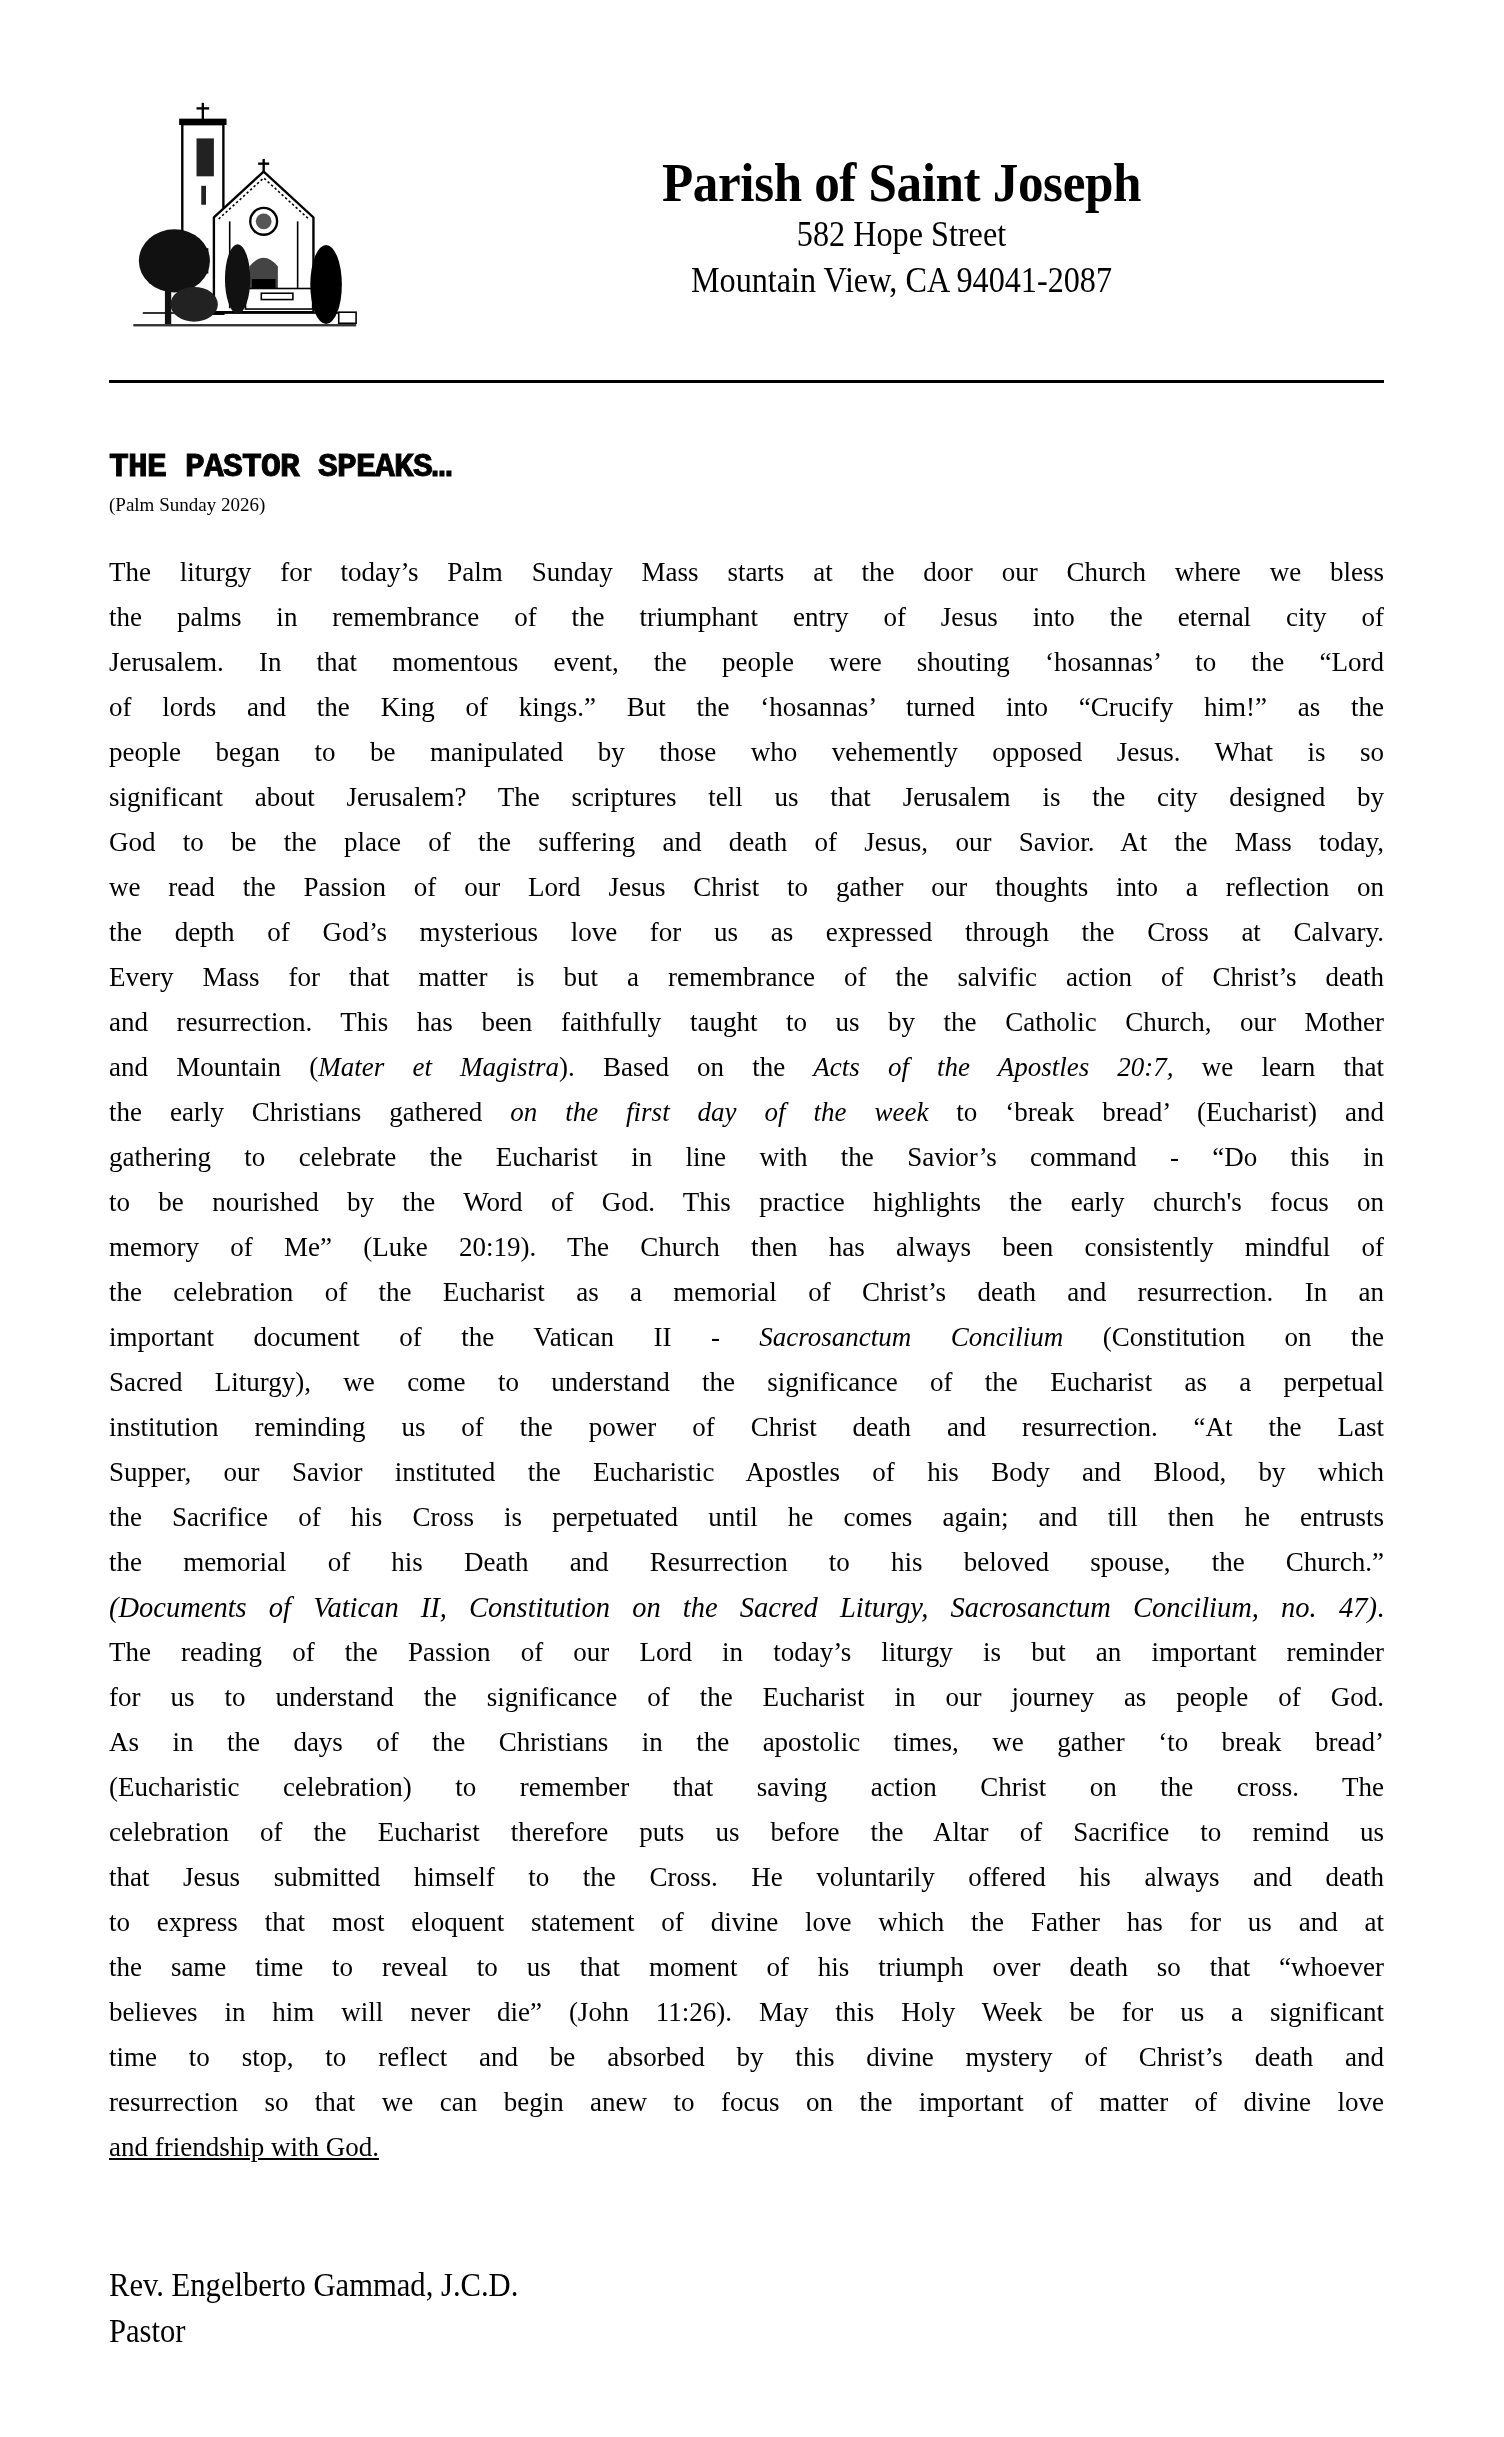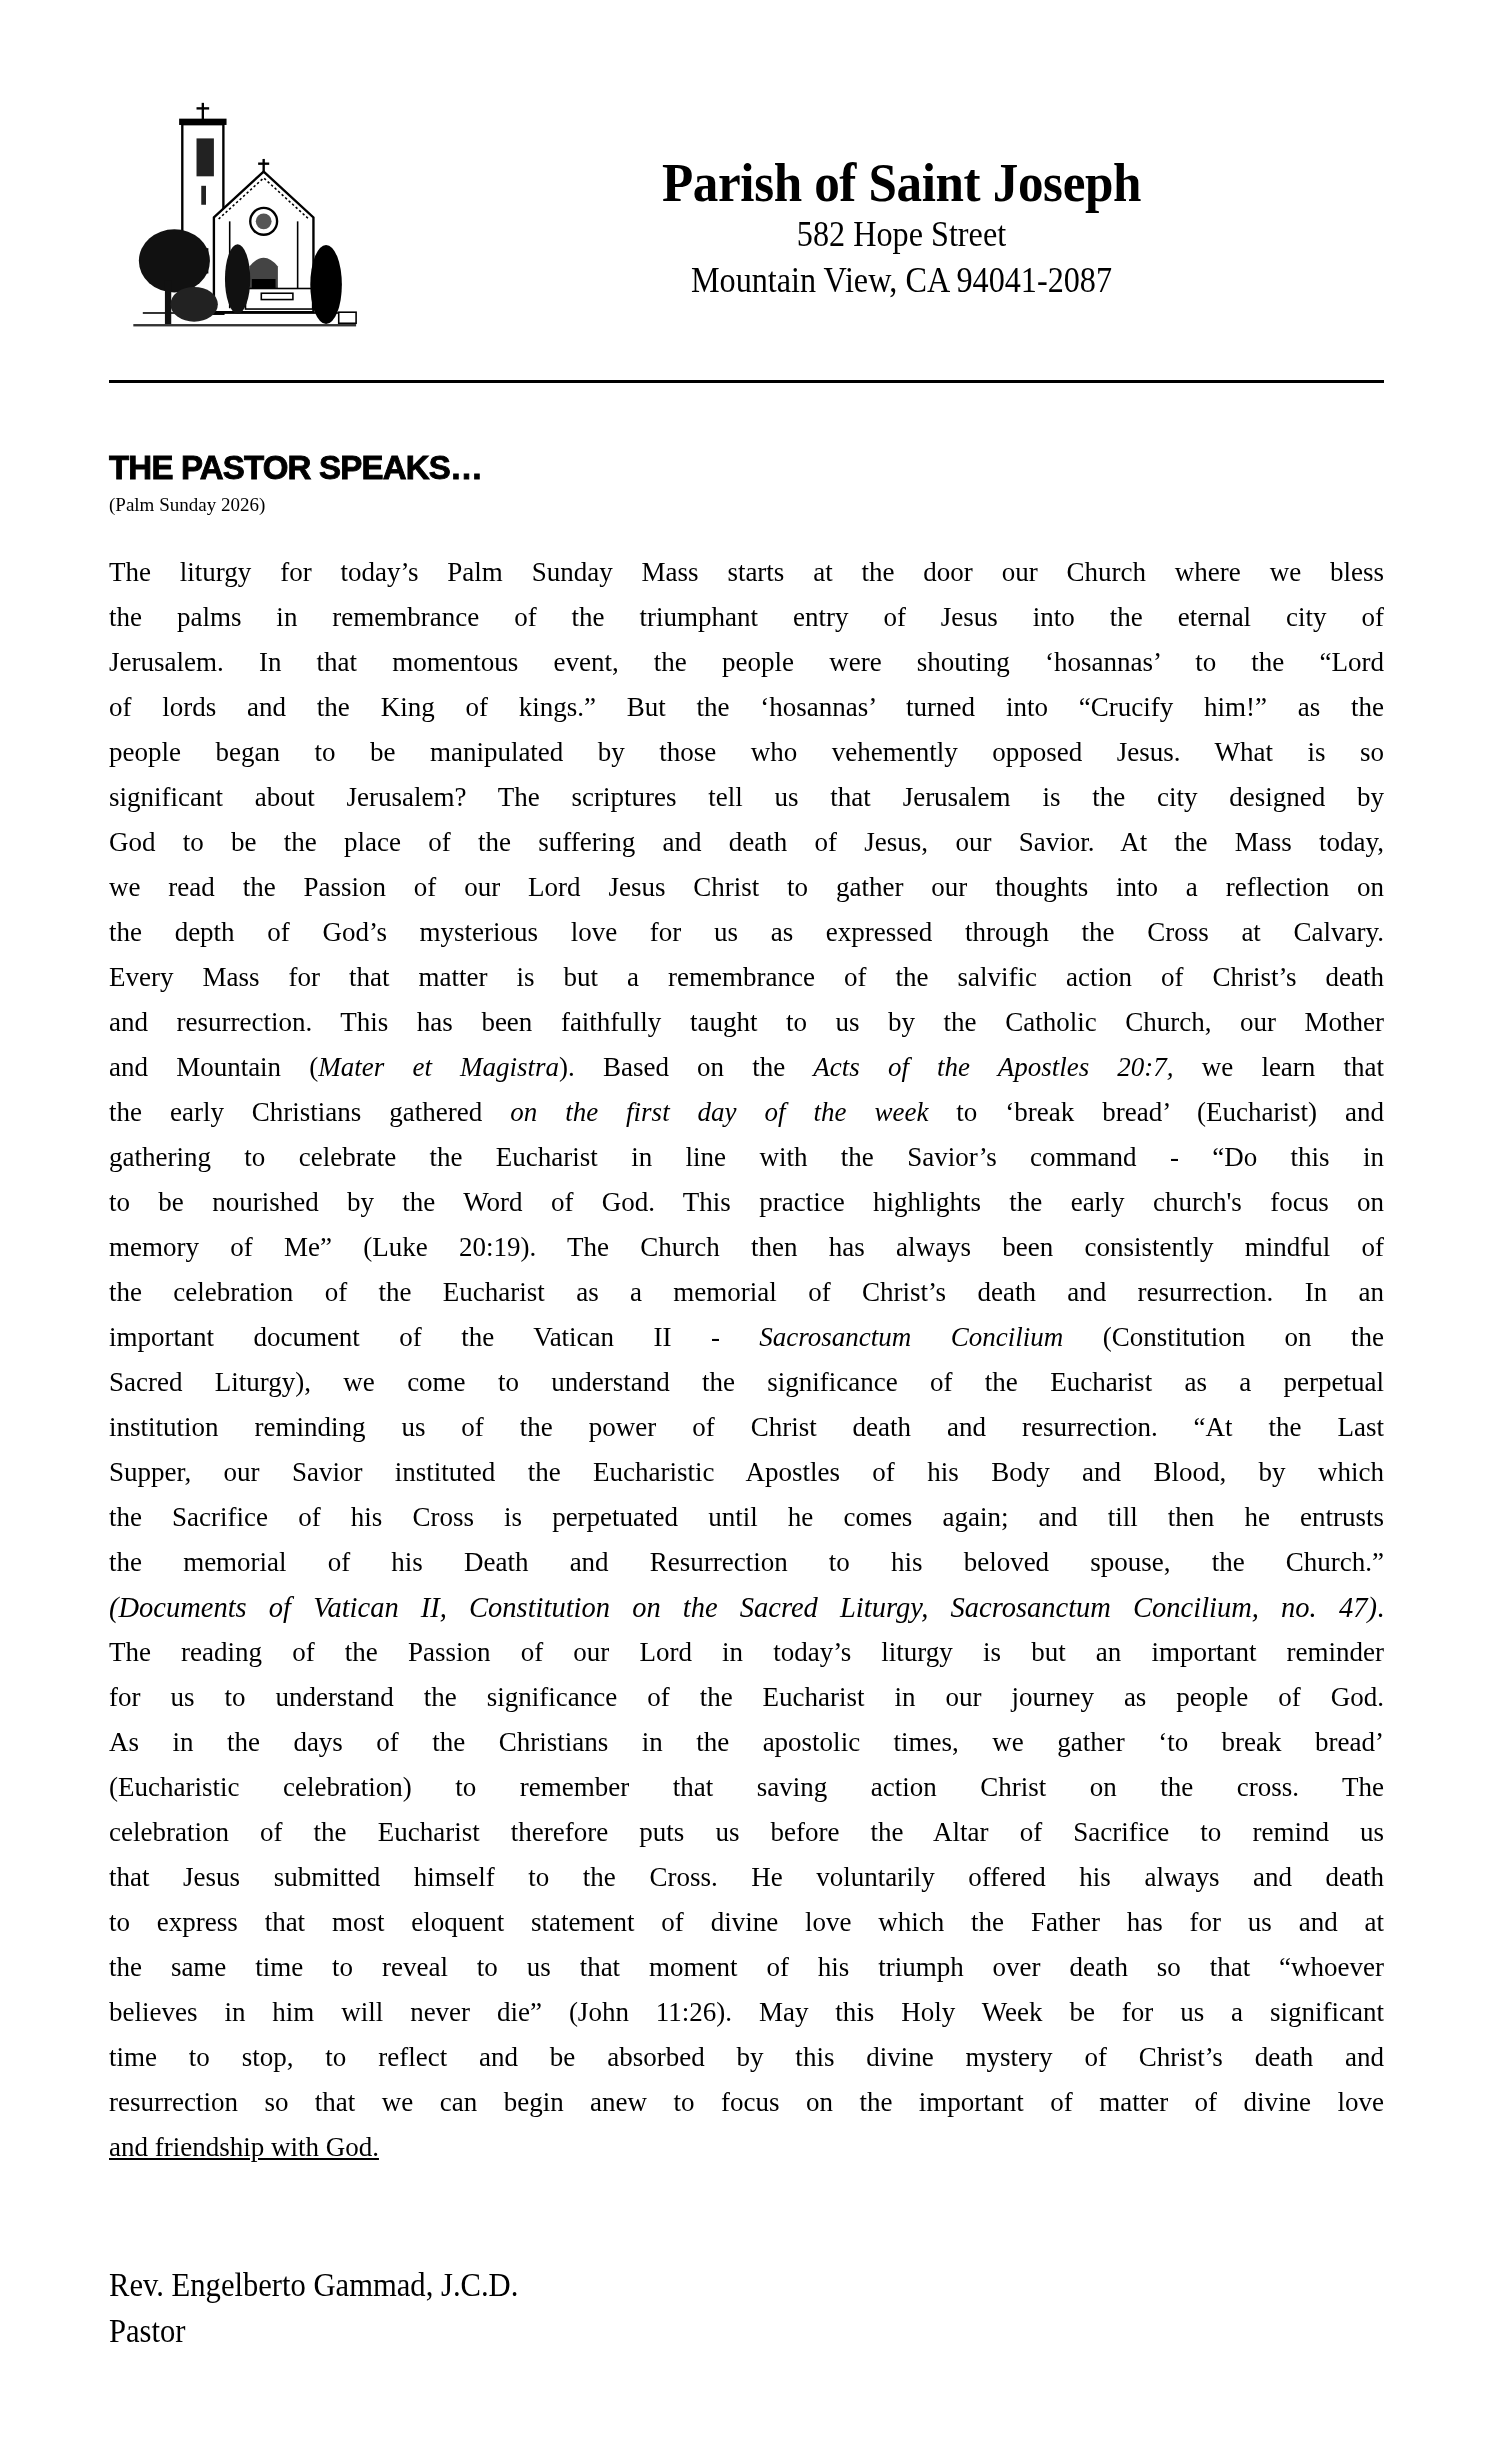--- a/index.html
+++ b/index.html
@@ -57,21 +57,21 @@
       left: 109px;
       top: 360px;
       width: 1275px;
       height: 3.2px;
       background: #000000;
     }
     .section-title {
       position: absolute;
       left: 109px;
       top: 430px;
-      font-family: Liberation Sans, sans-serif;
+      font-family: Liberation Mono, monospace;
       font-weight: bold;
       font-size: 33px;
       line-height: 36px;
       letter-spacing: -0.8px;
       white-space: nowrap;
       -webkit-text-stroke: 0.9px #000;
     }
     .section-date {
       position: absolute;
       left: 109px;

